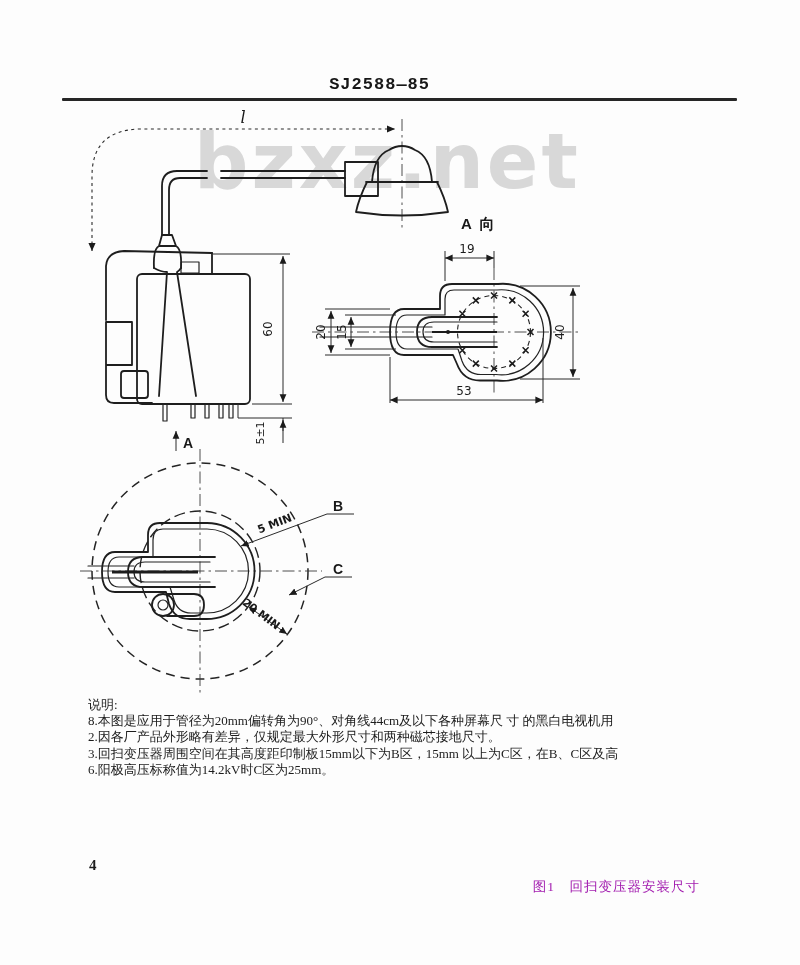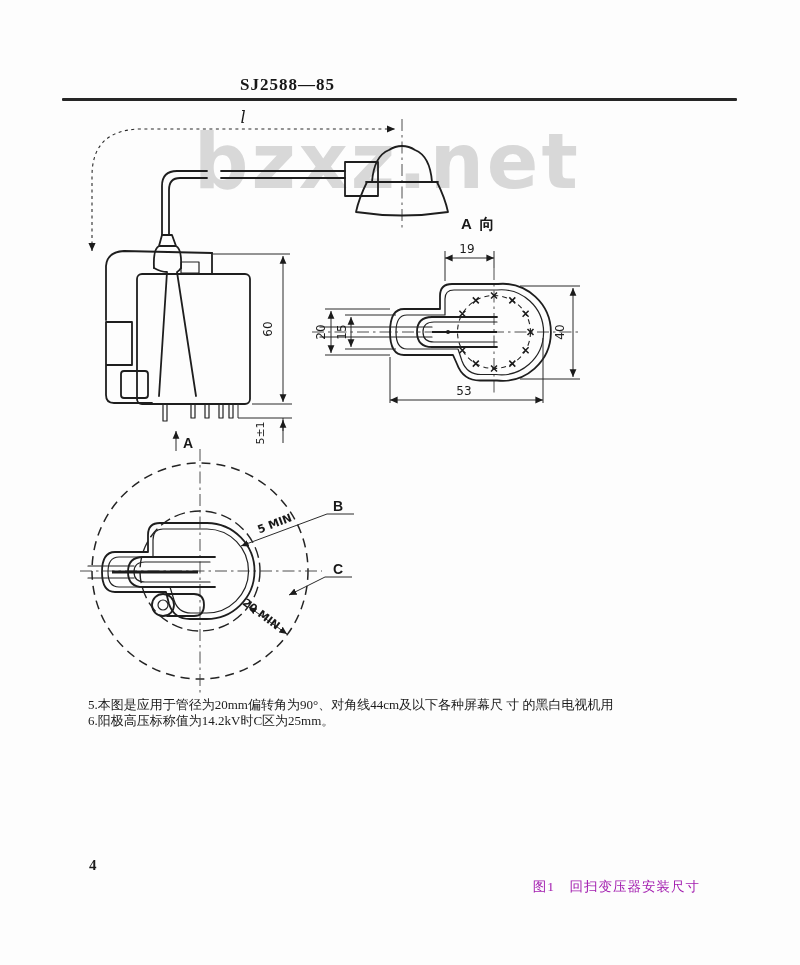--- a/index.html
+++ b/index.html
@@ -1,22 +1,22 @@
 <!DOCTYPE html>
 <html><head>
 <meta charset="utf-8">
 <style>
   html,body{margin:0;padding:0;}
   body{
     width:800px;height:965px;position:relative;background:#fdfdfd;
     font-family:"Liberation Serif","DejaVu Serif",serif;color:#1b1b1b;overflow:hidden;
   }
   .header{
-    position:absolute;top:75px;left:240px;width:190px;text-align:left;
-    font-family:Liberation Serif, serif;
+    position:absolute;top:75px;left:240px;width:190px;text-align:right;
+    font-family:Liberation Mono, monospace;
     font-weight:bold;font-size:17px;letter-spacing:1px;color:#171717;
   }
   .rule{position:absolute;top:98px;left:62px;width:675px;height:3px;background:#262626;border-radius:1px;}
   .watermark{
     position:absolute;top:124px;left:194px;z-index:0;
     font-family:"DejaVu Sans","Liberation Sans",sans-serif;
     font-weight:800;font-size:76px;letter-spacing:3px;color:#d8d8d8;line-height:1;
     user-select:none;
   }
   svg.drawing{position:absolute;top:105px;left:0;z-index:1;}
@@ -167,18 +167,21 @@
     <path class="dim" d="M325,577 L289,595" marker-end="url(#arr)"></path>
     <path class="dim" d="M325,577 L352,577"></path>
     <text class="lbl" x="333" y="574">C</text>
 
     <path class="dim" d="M249,607 L287,634" marker-start="url(#arr)" marker-end="url(#arr)"></path>
     <text class="lblmin" transform="translate(259,617) rotate(37)" text-anchor="middle">20 MIN</text>
   </g>
 </svg>
 
 <div class="notes">
-  <div class="line">5.本图是应用于管径为20mm偏转角为90°、对角线44cm及以下各种屏幕尺 寸 的黑白电视机用</div>
+  <div class="line">说明:</div>
+  <div class="line">8.本图是应用于管径为20mm偏转角为90°、对角线44cm及以下各种屏幕尺 寸 的黑白电视机用</div>
+  <div class="line">2.因各厂产品外形略有差异，仅规定最大外形尺寸和两种磁芯接地尺寸。</div>
+  <div class="line">3.回扫变压器周围空间在其高度距印制板15mm以下为B区，15mm 以上为C区，在B、C区及高</div>
   <div class="line">6.阳极高压标称值为14.2kV时C区为25mm。</div>
 </div>
 
 <div class="caption">图1　回扫变压器安装尺寸</div>
 <div class="pageno">4</div>
 
 </body></html>

